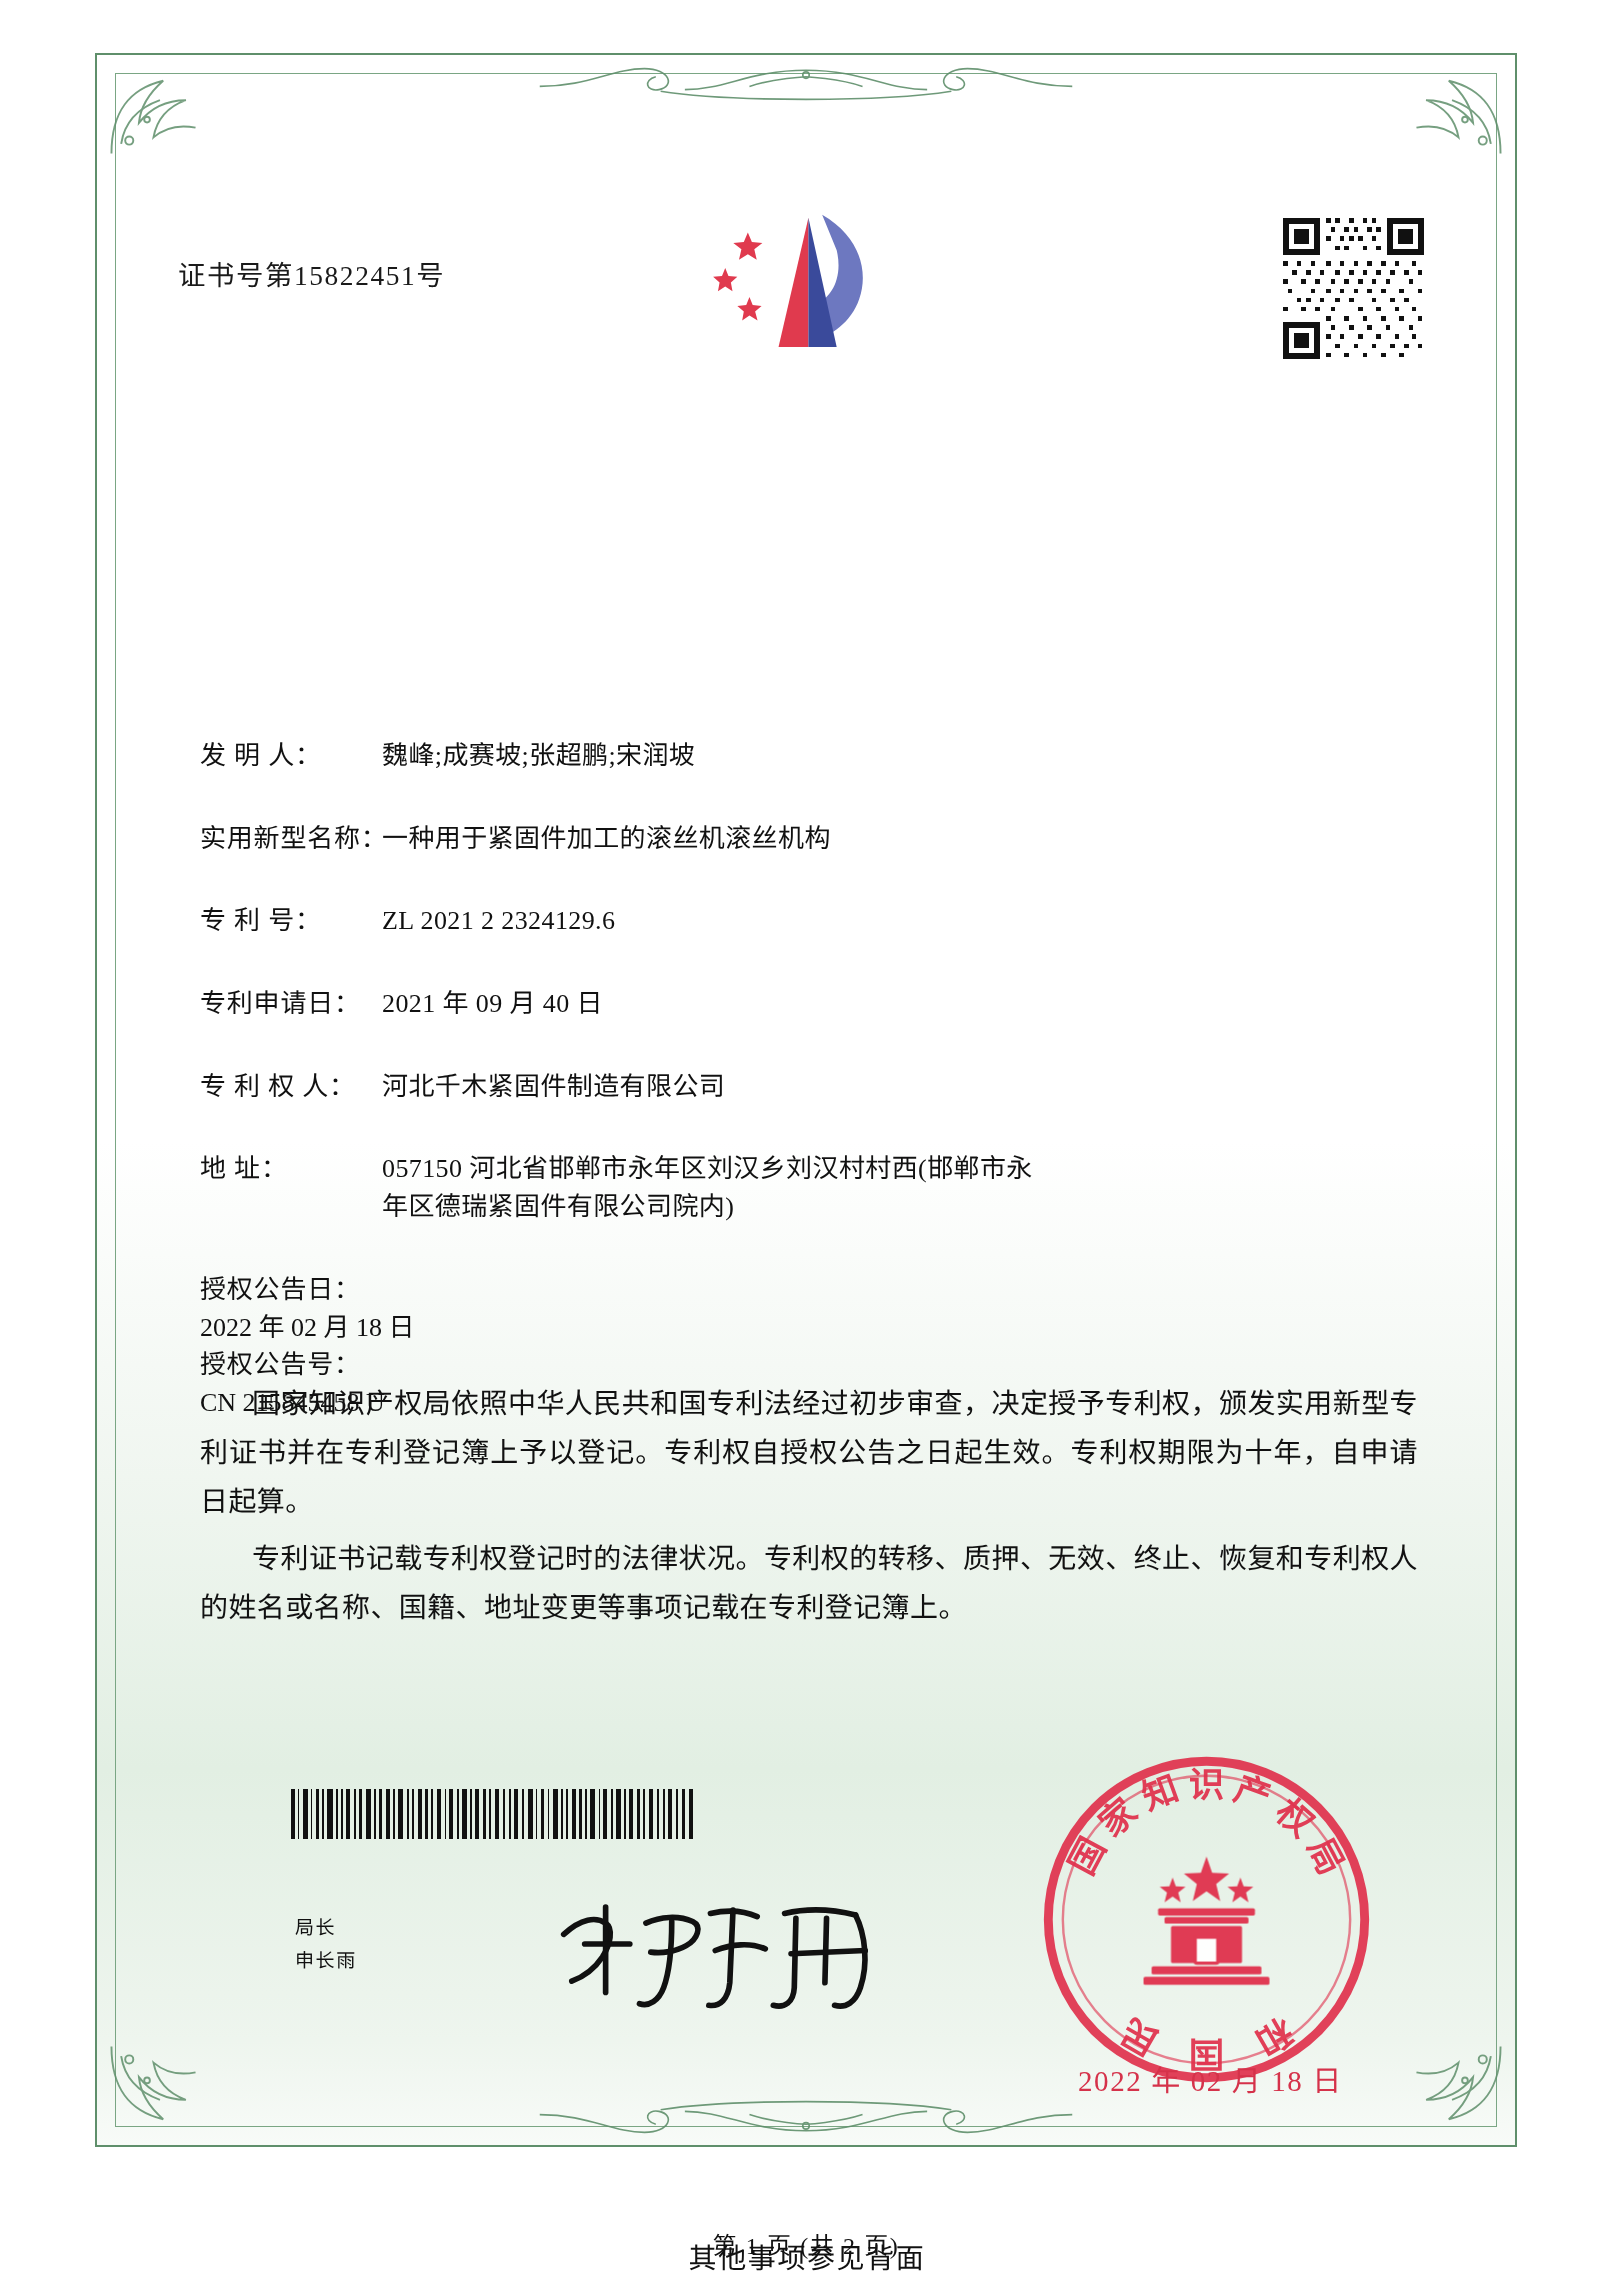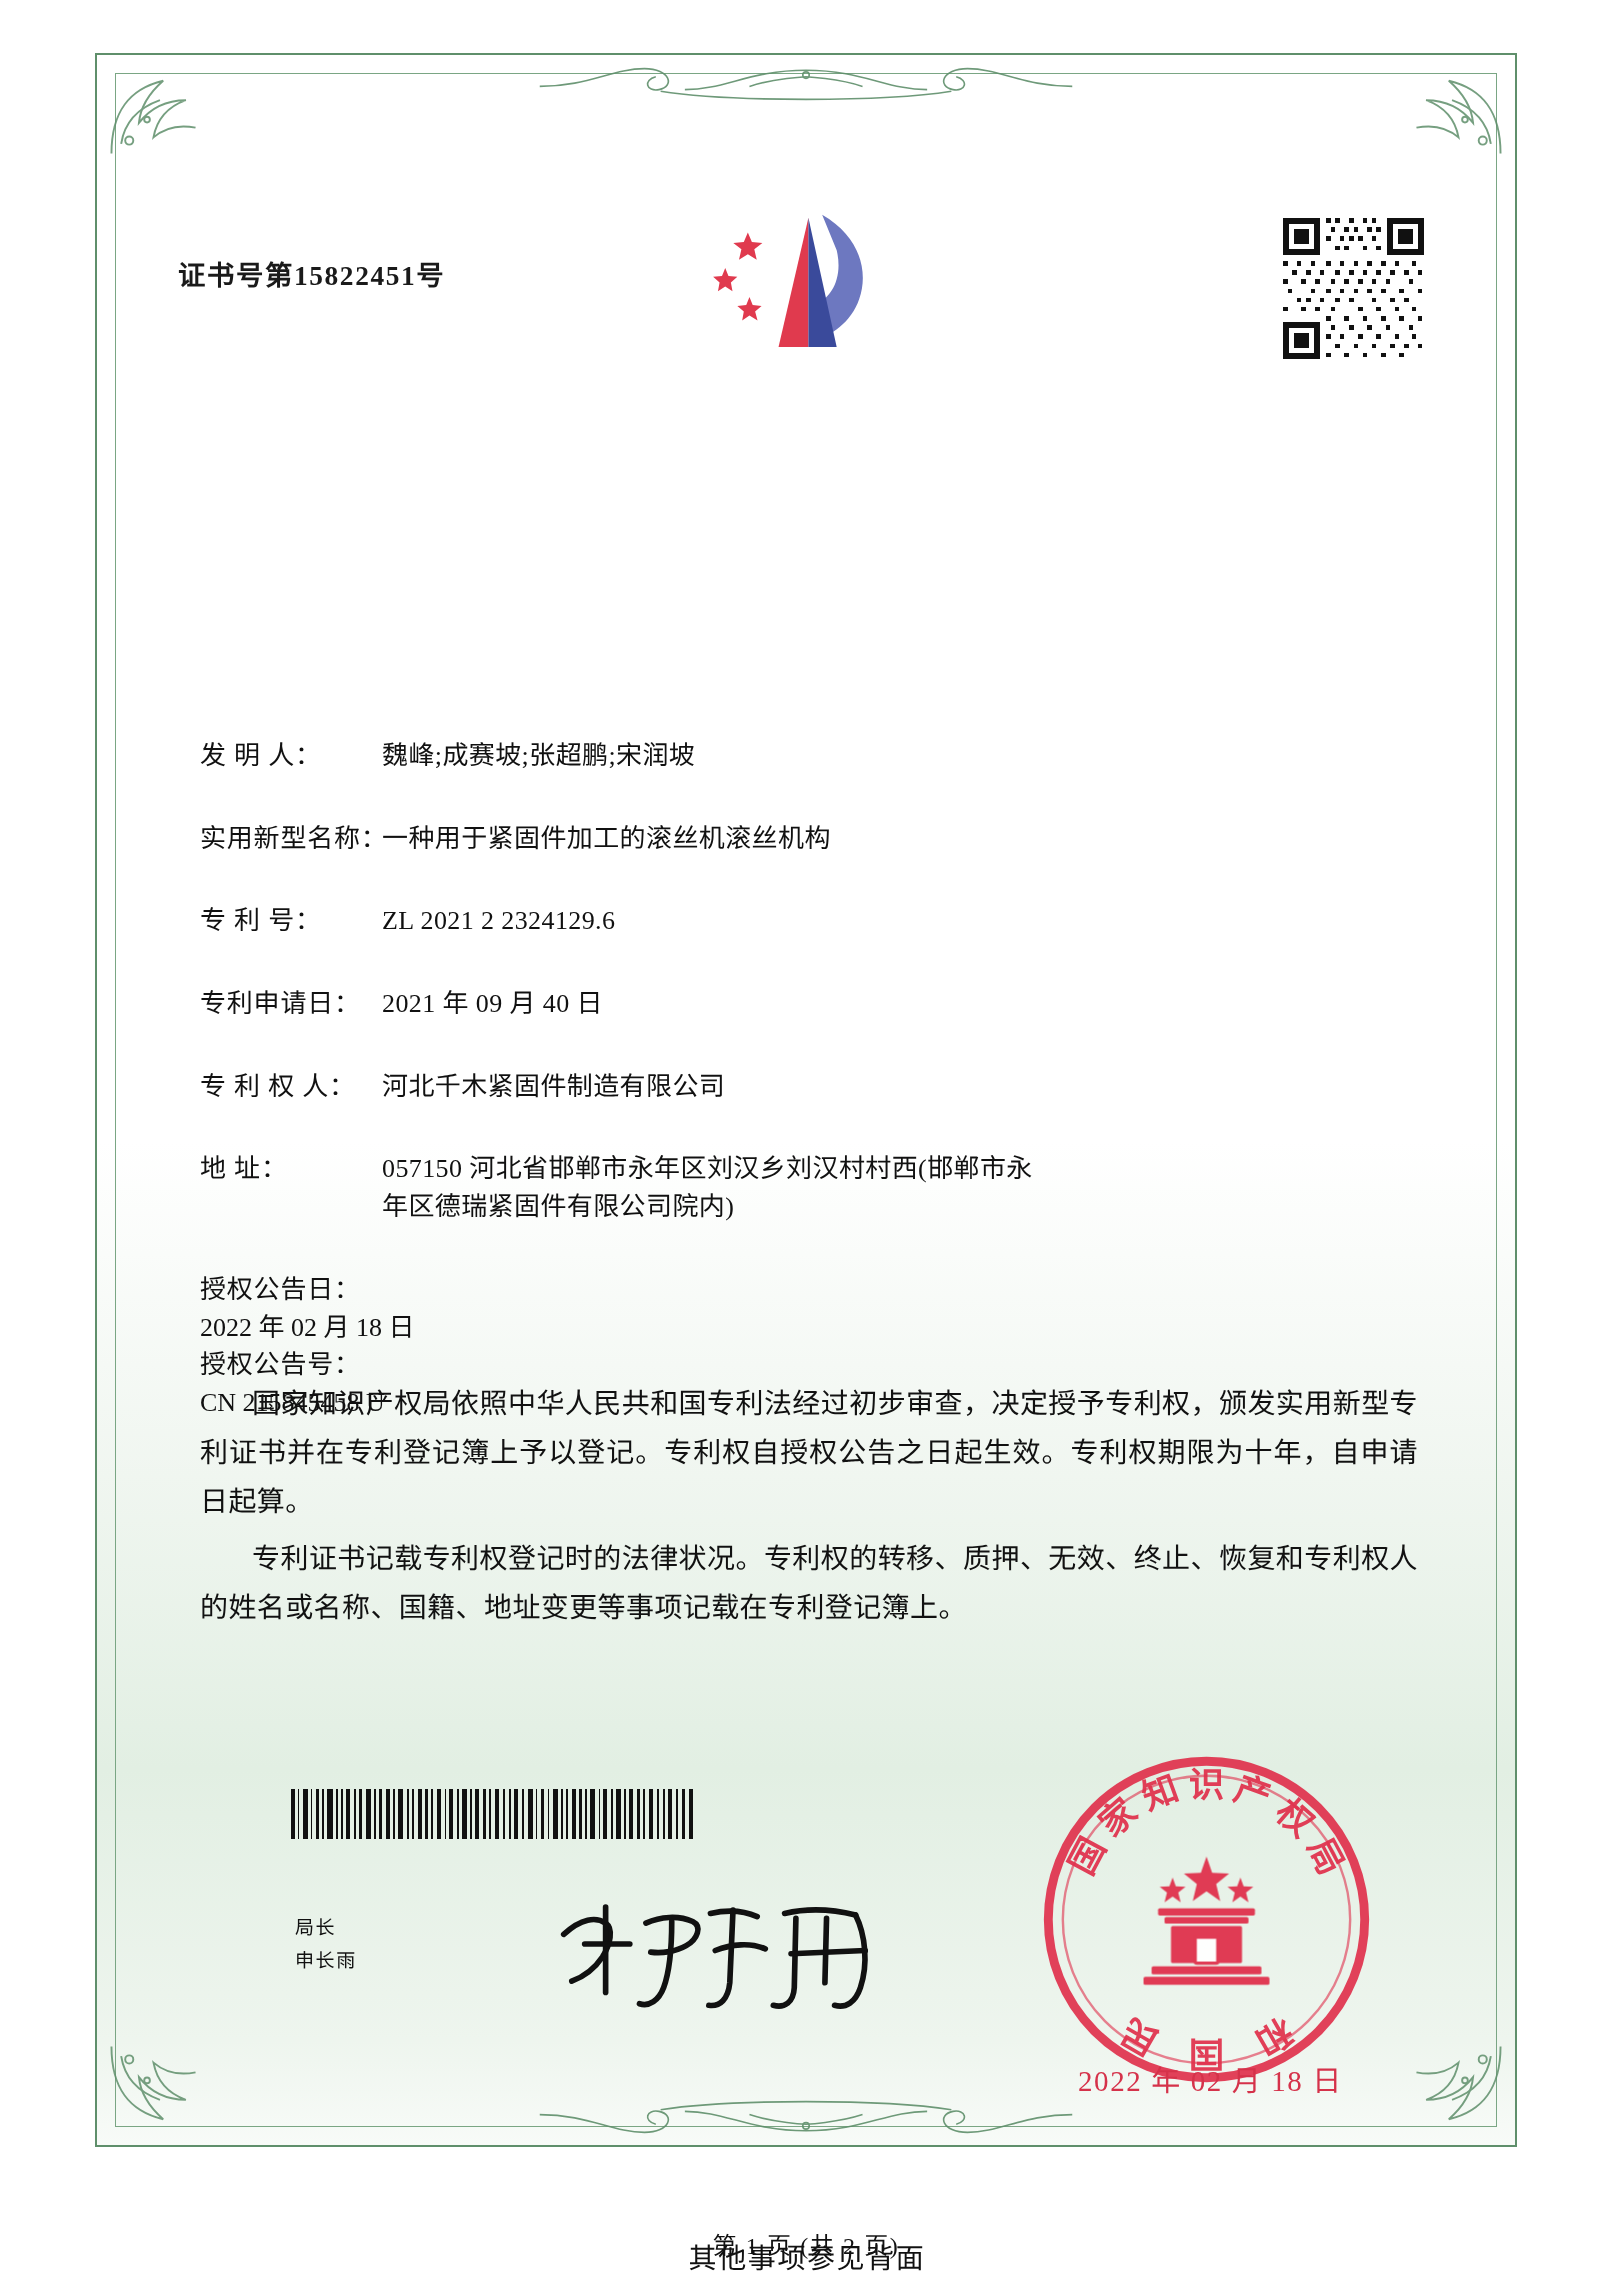--- a/index.html
+++ b/index.html
@@ -66,21 +66,20 @@
 
   
   .cert-no {
     position: absolute;
     left: 81px;
     top: 198px;
     font-size: 27.4px;
     color: #1a1a1a;
     letter-spacing: 1.6px;
     white-space: nowrap;
-    font-weight: bold;
   }
   .logo {
     position: absolute;
     left: 50%;
     top: 153px;
     transform: translateX(-50%);
     width: 210px;
     height: 174px;
   }
   .logo svg { width: 100%; height: 100%; display: block; }

